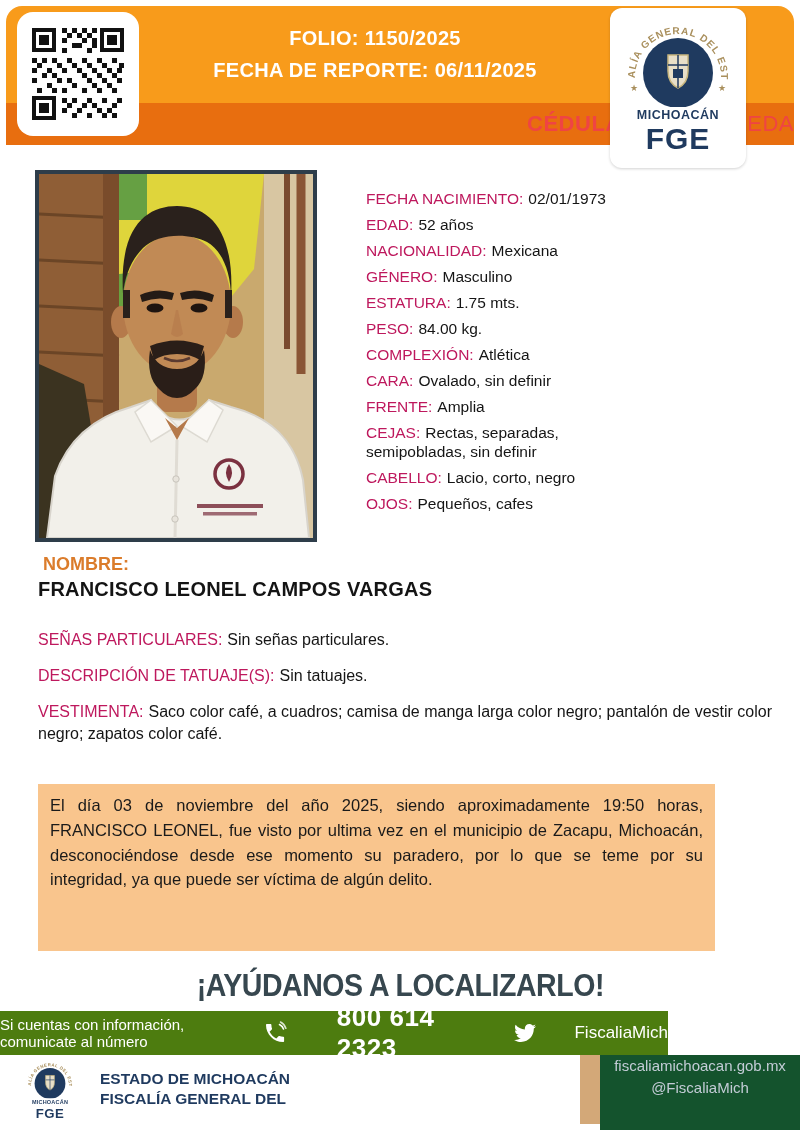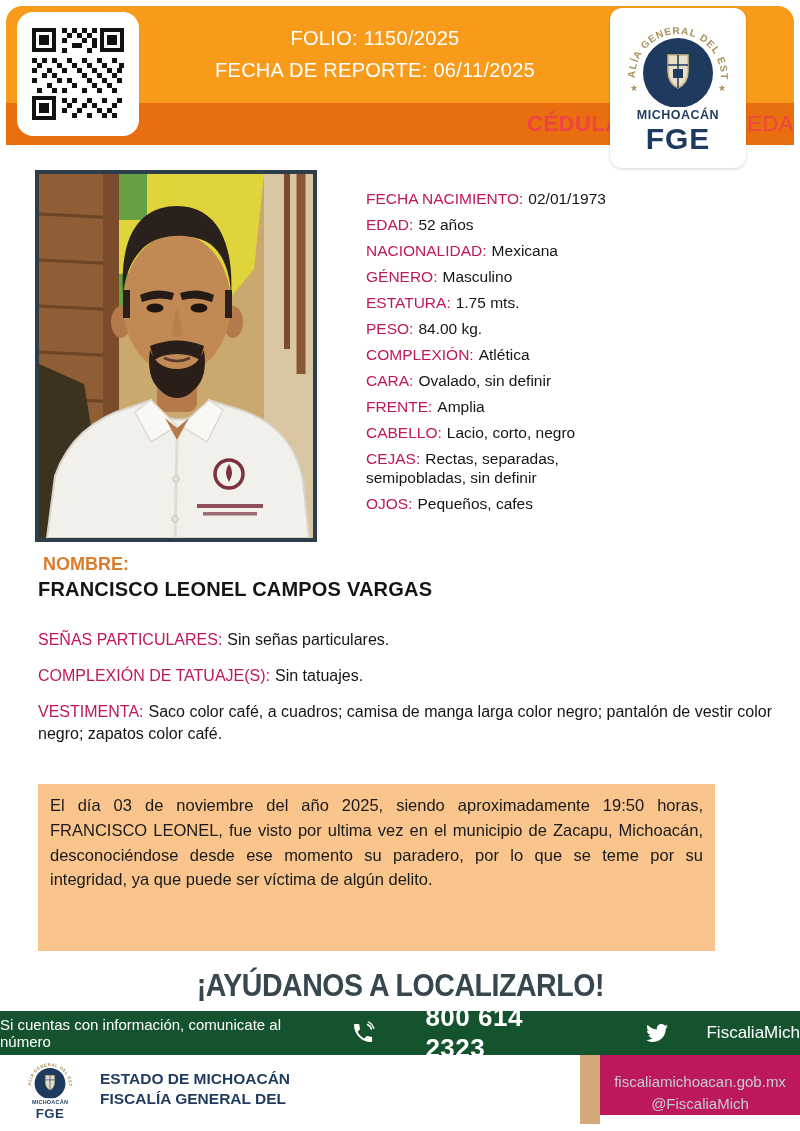--- a/index.html
+++ b/index.html
@@ -4,21 +4,21 @@
 <style>
   html,body{margin:0;padding:0;background:#e9e9e9;}
   .page{position:relative;width:800px;height:1131px;background:#ffffff;overflow:hidden;
         font-family:"Liberation Sans", sans-serif;margin:0 auto;}
   
   .hdr-light{position:absolute;left:6px;top:6px;width:788px;height:97px;background:#F89B1B;border-radius:16px 16px 0 0;}
   .hdr-dark{position:absolute;left:6px;top:103px;width:788px;height:42px;background:#E86E0F;}
   .qr-box{position:absolute;left:17px;top:12px;width:122px;height:124px;background:#fff;border-radius:16px;
           display:flex;align-items:center;justify-content:center;}
   .qr-box svg{width:100px;height:100px;}
-  .hdr-text{position:absolute;left:150px;top:27px;width:450px;text-align:center;color:#fff;font-weight:normal;}
+  .hdr-text{position:absolute;left:150px;top:27px;width:450px;text-align:center;color:#fff;font-weight:bold;}
   .hdr-line1{font-size:20px;letter-spacing:.3px;}
   .hdr-line2{font-size:20px;margin-top:9px;letter-spacing:.3px;}
   .cedula{position:absolute;left:6px;top:103px;width:788px;height:42px;line-height:42px;text-align:right;
           color:#ef4444;font-size:22px;letter-spacing:.5px;}
   .cedula .b{font-weight:bold;}
   .logo-box{position:absolute;left:610px;top:8px;width:136px;height:160px;background:#fff;border-radius:12px;
             box-shadow:0 1px 3px rgba(0,0,0,.18);display:flex;align-items:center;justify-content:center;}
   
   .photo{position:absolute;left:35px;top:170px;width:282px;height:372px;border:4px solid #2E3D4A;box-sizing:border-box;background:#C9A96E;}
   .photo svg{display:block;width:100%;height:100%;}
@@ -34,34 +34,34 @@
   .sline .flab{font-size:16px;}
   .senas{top:631px;}
   .tatu{top:667px;}
   .vesti{top:701px;width:734px;text-align:justify;line-height:1.35;}
   .hechos-label{position:absolute;left:38px;top:763px;color:#2F3B46;font-weight:bold;font-size:16.5px;}
   .hechos-box{position:absolute;left:38px;top:784px;width:677px;height:167px;background:#F9C58D;
               box-sizing:border-box;padding:9px 12px;font-size:16.5px;line-height:1.5;color:#1a1a1a;text-align:justify;}
   
   .banner{position:absolute;left:0;top:967px;width:800px;text-align:center;color:#37474F;font-size:31px;font-weight:bold;line-height:38px;}
   .banner span{display:inline-block;transform:scaleX(.92);letter-spacing:-.5px;}
-  .contact{position:absolute;left:0;top:1011px;width:800px;height:44px;background:#14532d;color:#fff;
+  .contact{position:absolute;left:0;top:1011px;width:668px;height:44px;background:#4d7c0f;color:#fff;
            display:flex;align-items:center;justify-content:center;gap:38px;}
   .c-info{font-size:15px;}
   .c-phone{font-size:26px;font-weight:bold;letter-spacing:.5px;margin-left:12px;}
   .c-handle{font-size:17px;}
   .cicon{flex:0 0 auto;}
   .phone-ic{margin-left:18px;}
   .tw-ic{margin-left:38px;}
   .footer{position:absolute;left:0;top:1055px;width:800px;height:69px;background:#fff;}
   .f-seal{position:absolute;left:22px;top:2px;}
   .f-org{position:absolute;left:100px;top:14px;color:#1F3A5F;font-weight:bold;font-size:15.5px;line-height:20px;}
   .f-tan{position:absolute;left:580px;top:0;width:20px;height:69px;background:#D3A878;}
-  .f-navy{position:absolute;left:600px;top:0;width:200px;height:60px;background:#be185d;color:#C3CCD6;
-          display:flex;flex-direction:column;align-items:center;justify-content:flex-end;font-size:15px;line-height:22px;}
+  .f-navy{position:absolute;left:600px;top:0;width:200px;height:75px;background:#14532d;color:#C3CCD6;
+          display:flex;flex-direction:column;align-items:center;justify-content:flex-start;font-size:15px;line-height:22px;}
 </style>
 </head>
 <body>
 
 <div class="page">
 
   <div class="hdr-light"></div>
   <div class="hdr-dark"></div>
 
   <div class="qr-box">
@@ -166,33 +166,33 @@
   <div class="fields">
     <div class="frow"><span class="flab">FECHA NACIMIENTO:</span><span class="fval">02/01/1973</span></div>
     <div class="frow"><span class="flab">EDAD:</span><span class="fval">52 años</span></div>
     <div class="frow"><span class="flab">NACIONALIDAD:</span><span class="fval">Mexicana</span></div>
     <div class="frow"><span class="flab">GÉNERO:</span><span class="fval">Masculino</span></div>
     <div class="frow"><span class="flab">ESTATURA:</span><span class="fval">1.75 mts.</span></div>
     <div class="frow"><span class="flab">PESO:</span><span class="fval">84.00 kg.</span></div>
     <div class="frow"><span class="flab">COMPLEXIÓN:</span><span class="fval">Atlética</span></div>
     <div class="frow"><span class="flab">CARA:</span><span class="fval">Ovalado, sin definir</span></div>
     <div class="frow"><span class="flab">FRENTE:</span><span class="fval">Amplia</span></div>
+    <div class="frow"><span class="flab">CEJAS:</span><span class="fval">Rectas, separadas, semipobladas, sin definir</span></div>
     <div class="frow"><span class="flab">CABELLO:</span><span class="fval">Lacio, corto, negro</span></div>
-    <div class="frow"><span class="flab">CEJAS:</span><span class="fval">Rectas, separadas, semipobladas, sin definir</span></div>
     <div class="frow"><span class="flab">OJOS:</span><span class="fval">Pequeños, cafes</span></div>
   </div>
 
   <div class="nombre-label">NOMBRE:</div>
   <div class="nombre-value">FRANCISCO LEONEL CAMPOS VARGAS</div>
 
   <div class="sline senas">
     <span class="flab">SEÑAS PARTICULARES:</span><span class="fval">Sin señas particulares.</span>
   </div>
   <div class="sline tatu">
-    <span class="flab">COMPLEXIÓN DE TATUAJE(S):</span><span class="fval">Sin tatuajes.</span>
+    <span class="flab">DESCRIPCIÓN DE TATUAJE(S):</span><span class="fval">Sin tatuajes.</span>
   </div>
   <div class="sline vesti">
     <span class="flab">VESTIMENTA:</span><span class="fval">Saco color café, a cuadros; camisa de manga larga color negro; pantalón de vestir color negro; zapatos color café.</span>
   </div>
 
   <div class="hechos-box">El día 03 de noviembre del año 2025, siendo aproximadamente 19:50 horas, FRANCISCO LEONEL, fue visto por ultima vez en el municipio de Zacapu, Michoacán, desconociéndose desde ese momento su paradero, por lo que se teme por su integridad, ya que puede ser víctima de algún delito.</div>
 
   <div class="banner"><span>¡AYÚDANOS A LOCALIZARLO!</span></div>
 
   <div class="contact">

